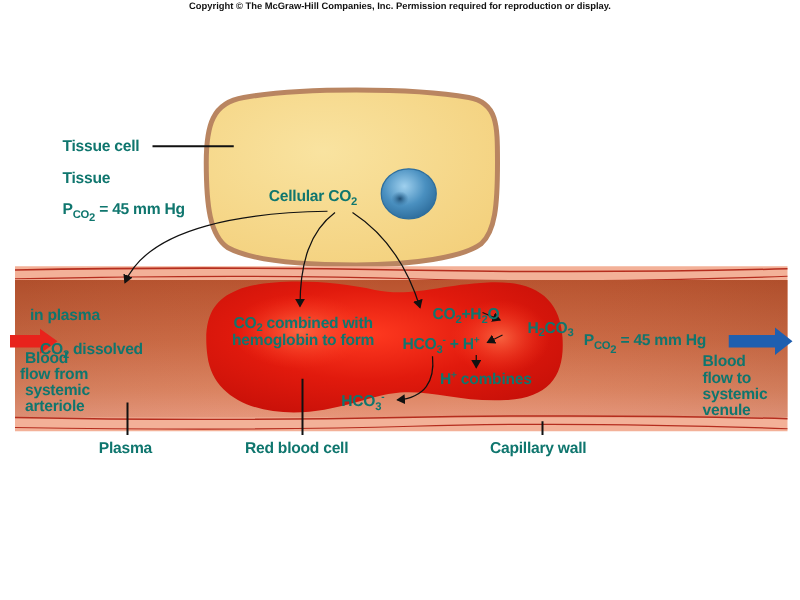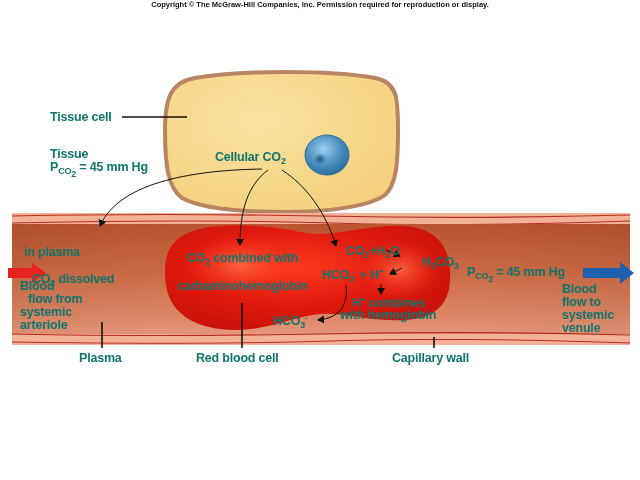--- a/index.html
+++ b/index.html
@@ -99,40 +99,39 @@
     <path d="M282,170 C305,185 325,210 336,246" stroke="#111" stroke-width="1" fill="none" marker-end="url(#ah)"></path>
     <path d="M386,250 L400,256" stroke="#111" stroke-width="1" fill="none" marker-end="url(#ah)"></path>
     <path d="M402,268 L390,274" stroke="#111" stroke-width="1" fill="none" marker-end="url(#ah)"></path>
     <path d="M381,284 L381,294" stroke="#111" stroke-width="1" fill="none" marker-end="url(#ah)"></path>
     <path d="M346,285 C348,305 340,318 318,320" stroke="#111" stroke-width="1" fill="none" marker-end="url(#ah)"></path>
   </svg>
 
   <div class="copyright">Copyright © The McGraw-Hill Companies, Inc. Permission required for reproduction or display.</div>
 
   <div class="lbl" style="left:50px; top:111px;">Tissue cell</div>
-  <div class="lbl" style="left:50px; top:148px;text-align:right;">Tissue</div>
+  <div class="lbl" style="left:50px; top:136px;text-align:right;">Tissue</div>
   <div class="lbl" style="left:50px; top:161px;"><span>P</span><sub><span>CO</span><sub>2</sub></sub><span> = 45 mm Hg</span></div>
   <div class="lbl" style="left:215px; top:151px;text-align:center;"><span>Cellular CO</span><sub>2</sub></div>
 
   <div class="lbl" style="left:32px; top:233px;margin-top:40px;"><span>CO</span><sub>2</sub><span> dissolved</span></div>
   <div class="lbl" style="left:24px; top:246px;">in plasma</div>
 
   <div class="lbl" style="left:20px; top:280px;">Blood</div>
-  <div class="lbl" style="left:28px; top:293px;">flow from</div>
+  <div class="lbl" style="left:16px; top:293px;">flow from</div>
   <div class="lbl" style="left:20px; top:306px;">systemic</div>
   <div class="lbl" style="left:20px; top:319px;">arteriole</div>
 
   <div class="lbl center" style="left:170px; top:252px; width:145px;"><span>CO</span><sub>2</sub><span> combined with</span></div>
-  <div class="lbl center" style="left:170px; top:280px; width:145px;">carbaminohemoglobin</div>
+  <div class="lbl center" style="left:170px; top:266px; width:145px;">hemoglobin to form</div>
 
   <div class="lbl" style="left:327px; top:245px;margin-left:19px;"><span>CO</span><sub>2</sub><span>+H</span><sub>2</sub><span>O</span></div>
   <div class="lbl" style="left:402px; top:256px;padding-left:20px;"><span>H</span><sub>2</sub><span>CO</span><sub>3</sub></div>
   <div class="lbl" style="left:322px; top:269px;"><span>HCO</span><sub>3</sub><sup>-</sup><span> + H</span><sup>+</sup></div>
   <div class="lbl" style="left:352px; top:297px;"><span>H</span><sup>+</sup><span> combines</span></div>
-  <div class="lbl" style="left:340px; top:309px;">with hemoglobin</div>
   <div class="lbl" style="left:273px; top:315px;"><span>HCO</span><sub>3</sub><sup>-</sup></div>
 
   <div class="lbl" style="left:467px; top:266px;"><span>P</span><sub><span>CO</span><sub>2</sub></sub><span> = 45 mm Hg</span></div>
   <div class="lbl" style="left:562px; top:283px;">Blood</div>
   <div class="lbl" style="left:562px; top:296px;">flow to</div>
   <div class="lbl" style="left:562px; top:309px;">systemic</div>
   <div class="lbl" style="left:562px; top:322px;">venule</div>
 
   <div class="lbl" style="left:79px; top:352px;">Plasma</div>
   <div class="lbl" style="left:196px; top:352px;">Red blood cell</div>

